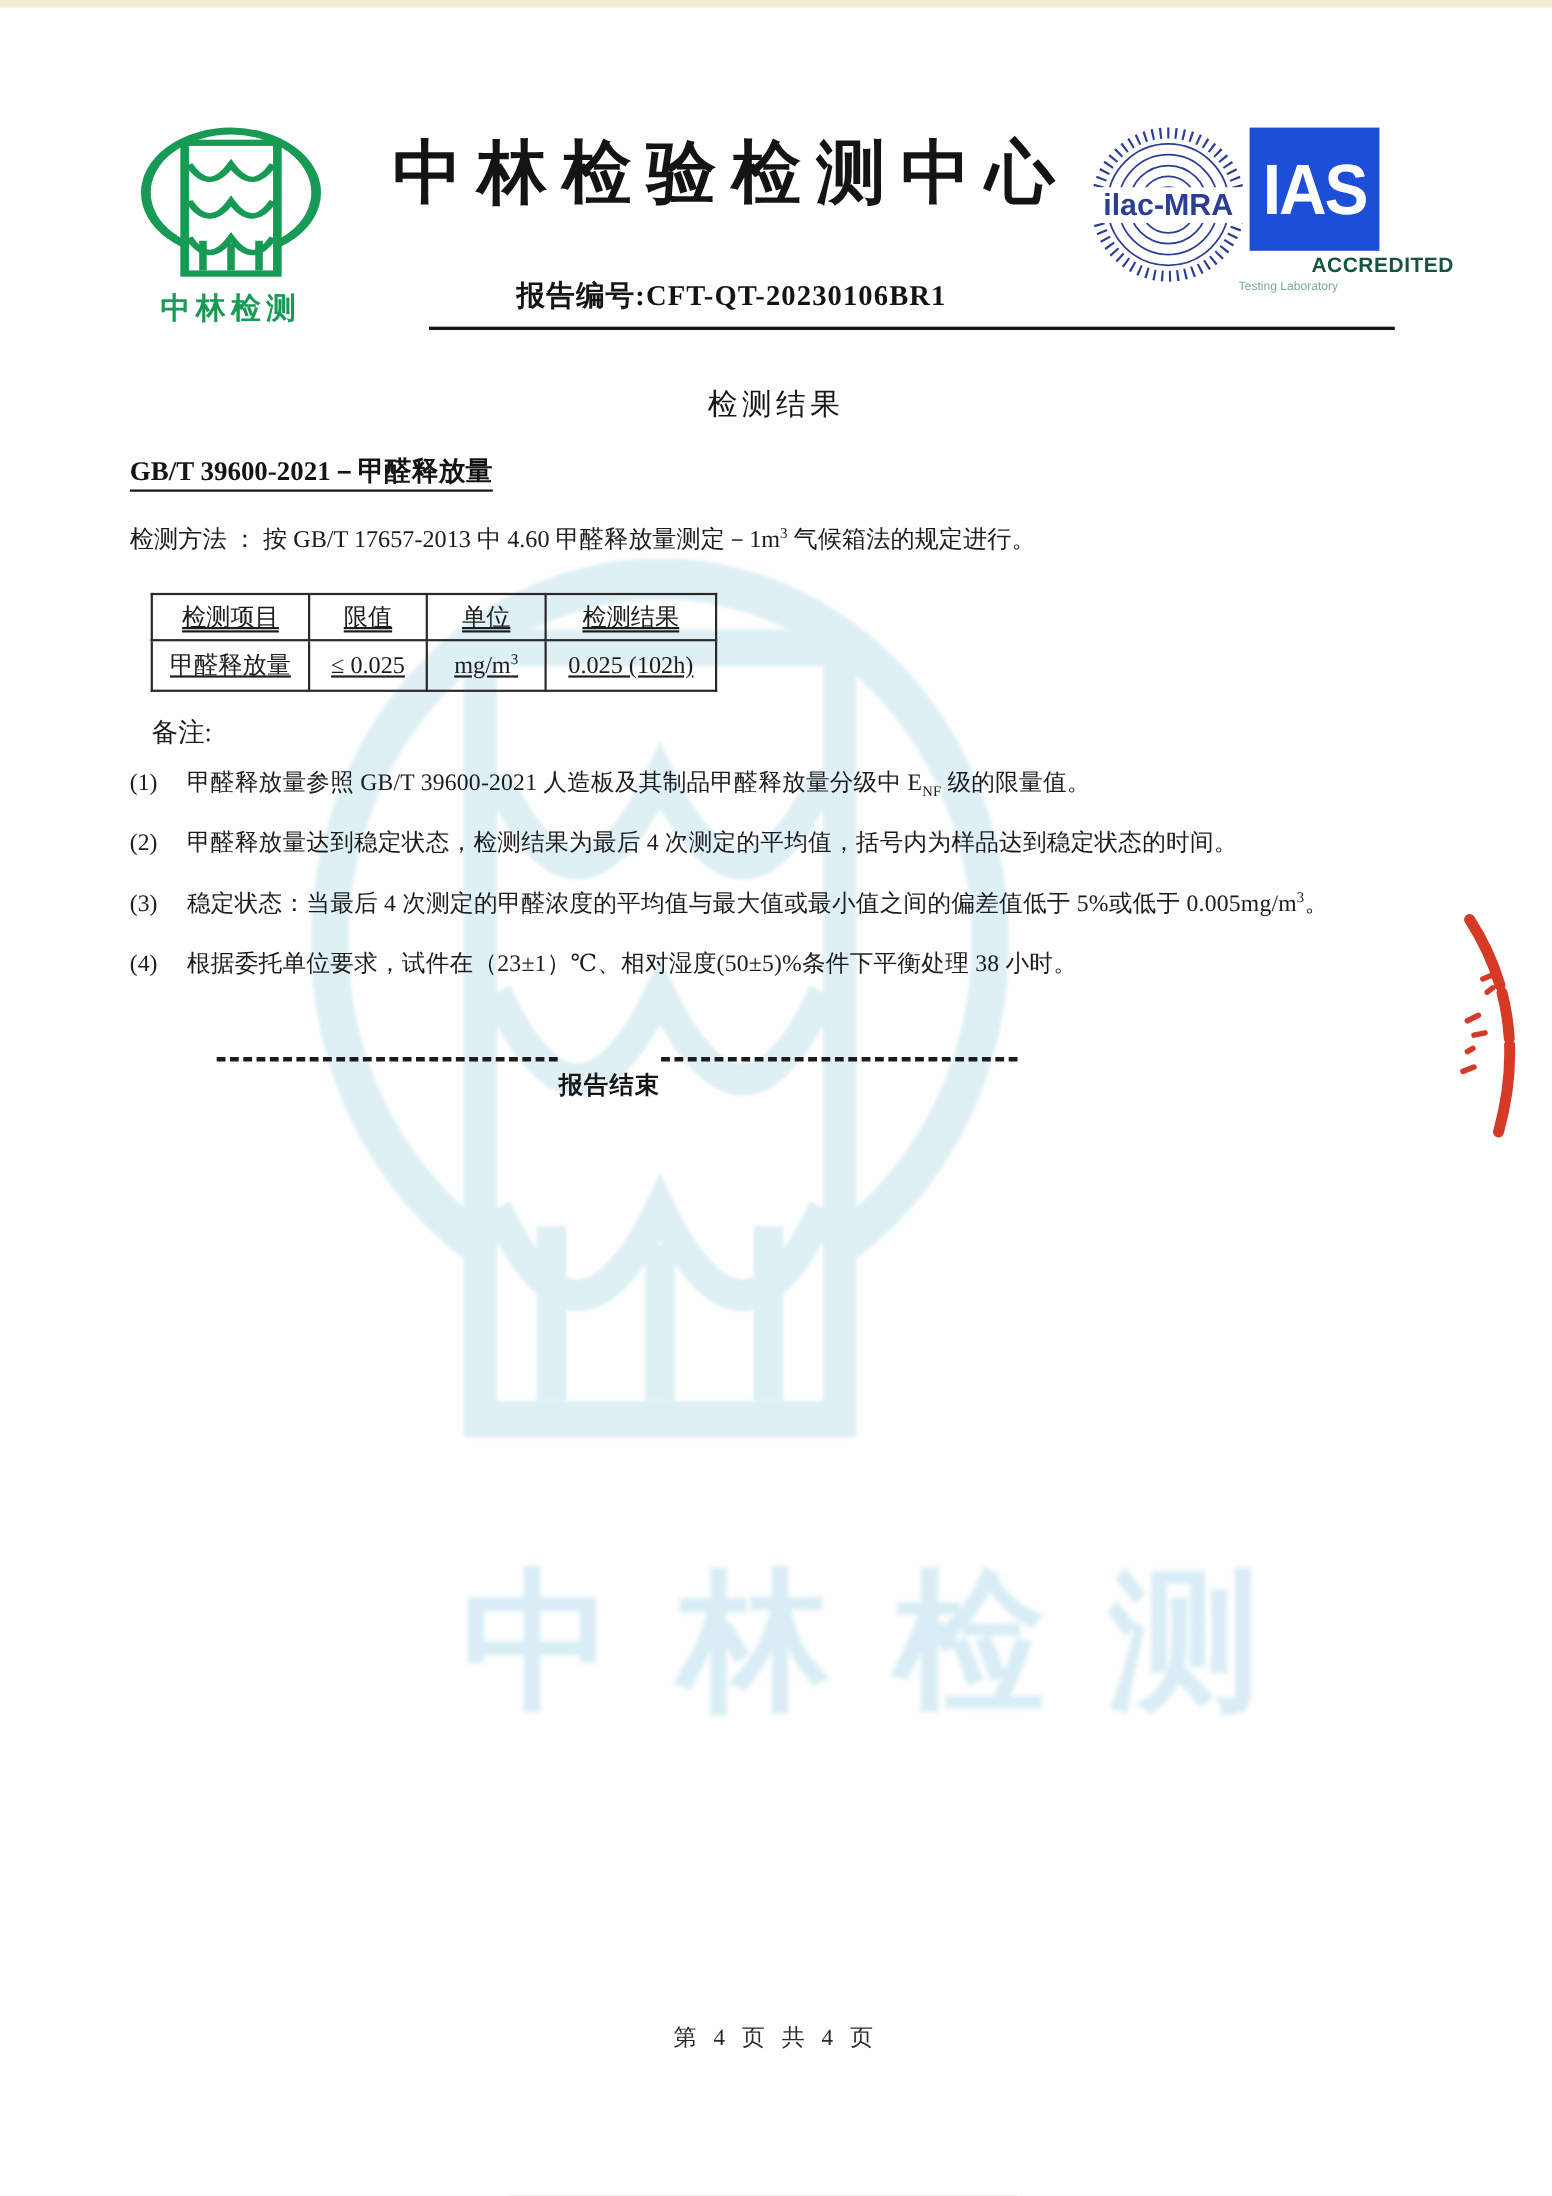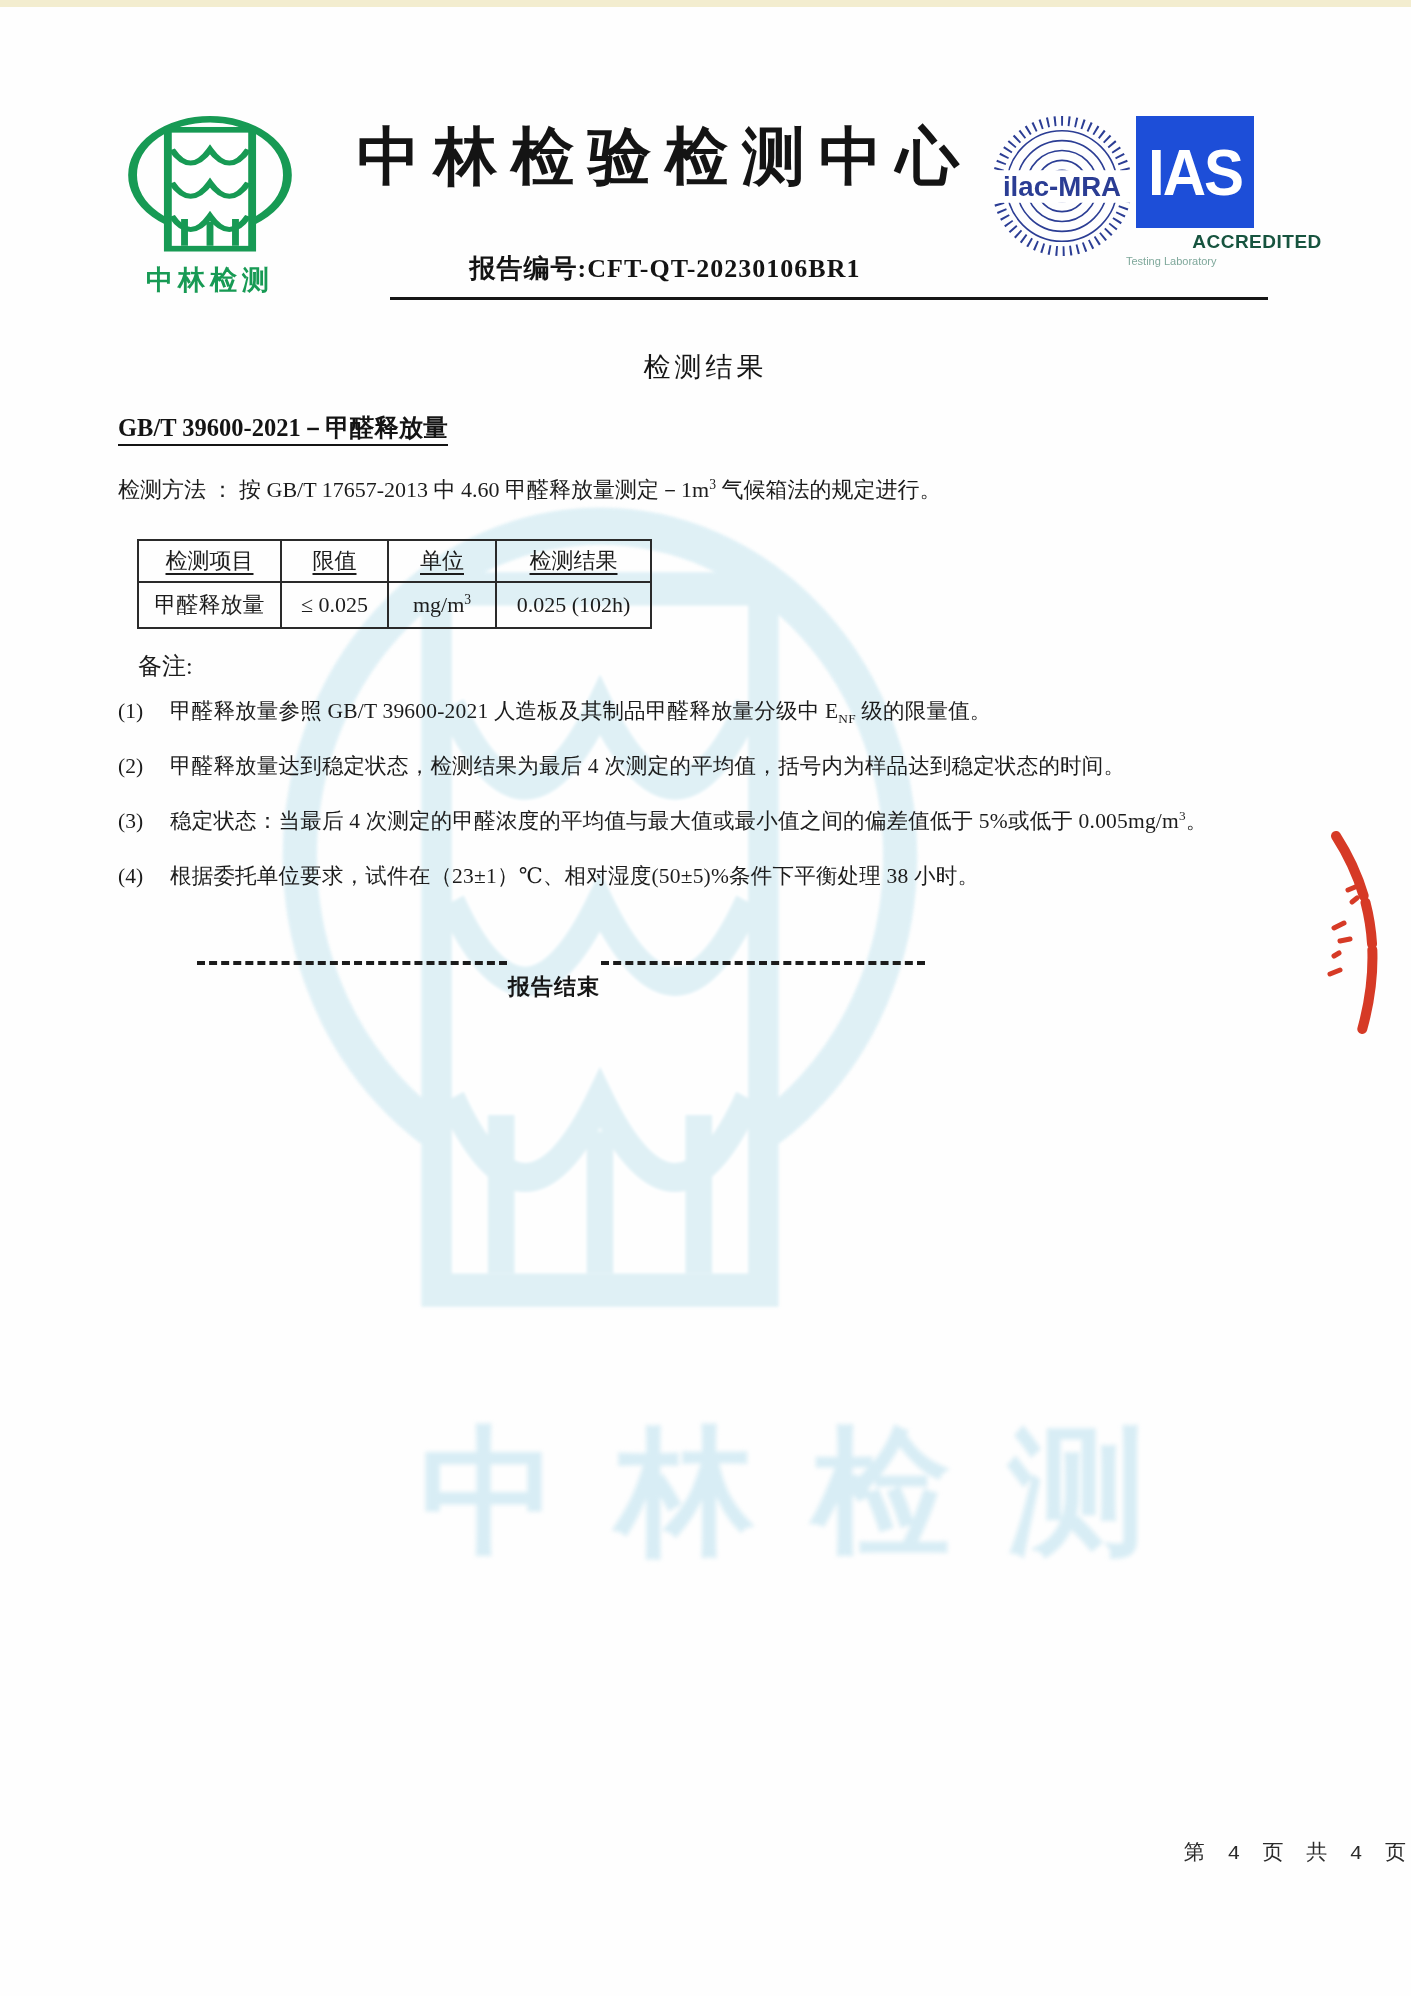--- a/index.html
+++ b/index.html
@@ -61,21 +61,21 @@
   }
 
   
   .result-heading{left:0;top:349px;width:1411px;text-align:center;font-size:27px;letter-spacing:4px;color:#161616;}
   .section-heading{left:118px;top:411px;font-size:24.5px;font-weight:700;color:#141414;}
   .section-heading span{border-bottom:2.5px solid #141414;padding-bottom:3px;}
   .method-line{left:118px;top:475px;font-size:22px;color:#1c1c1c;white-space:nowrap;}
   sup.s{font-size:.62em;vertical-align:super;line-height:0;}
   sub.s{font-size:.62em;vertical-align:sub;line-height:0;}
 
-  .results-table{left:137px;top:539px;border-collapse:collapse;}
+  .results-table{left:137px;top:539px;border-collapse:collapse;text-decoration:underline;}
   .results-table td{
     border:2px solid #2a2a2a;text-align:center;vertical-align:middle;
     font-size:22px;color:#1c1c1c;padding:0 6px;
   }
   .results-table tr.hd td{height:40px;}
   .results-table tr.dt td{height:44px;}
   .results-table tr.hd span{text-decoration:underline;text-underline-offset:5px;text-decoration-thickness:1.5px;}
   .c1{width:129px;} .c2{width:93px;} .c3{width:94px;} .c4{width:141px;}
 
   .notes-label{left:118px;top:650px;font-size:24px;color:#1c1c1c;margin-left:20px;}
@@ -85,21 +85,21 @@
   .note .txt{flex:1;letter-spacing:.2px;white-space:nowrap;}
 
   .end-line{left:197px;top:948px;width:728px;height:30px;display:flex;align-items:center;}
   .end-line .dash{border-top:4px dashed #1c1c1c;height:0;}
   .end-line .dash.l{flex:0 0 310px;}
   .end-line .dash.r{flex:1;}
   .end-line .lbl{font-size:22px;font-weight:700;letter-spacing:1px;padding:0 1px;white-space:nowrap;color:#161616;margin-top:47px;}
 
   .stamp{left:1324px;top:828px;width:87px;height:210px;}
 
-  .page-footer{left:0;top:1838px;width:1411px;text-align:right;font-size:21px;letter-spacing:5px;color:#2a2a2a;font-family:Liberation Mono, monospace;}
+  .page-footer{left:0;top:1838px;width:1411px;text-align:center;font-size:21px;letter-spacing:5px;color:#2a2a2a;}
 </style>
 </head>
 <body>
 
 <svg width="0" height="0" style="position:absolute">
   <defs>
     <symbol id="emblem" viewBox="0 0 200 212">
       <circle cx="100" cy="92" r="79" fill="none" stroke="currentColor" stroke-width="9"></circle>
       <rect x="57" y="28" width="86" height="168" fill="#ffffff" stroke="currentColor" stroke-width="8"></rect>
       <path d="M61 56 Q80 94 100 56 Q120 94 139 56" fill="none" stroke="currentColor" stroke-width="7"></path>

